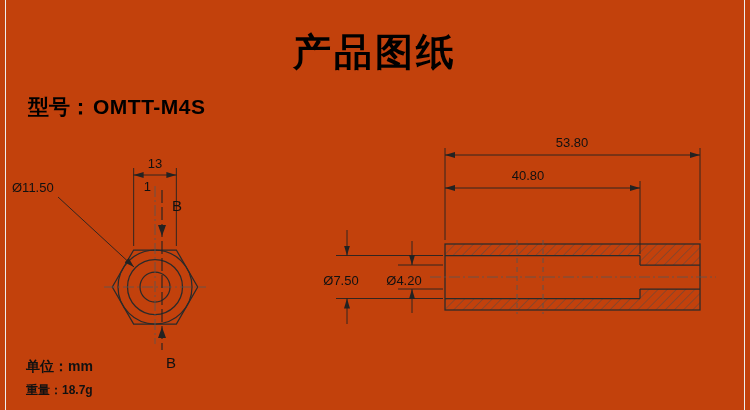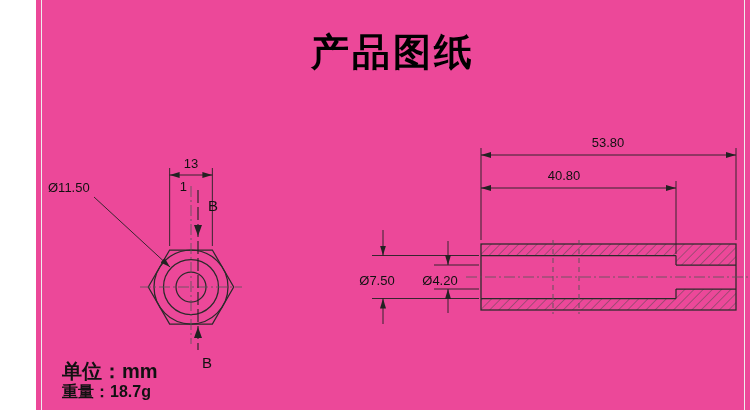--- a/index.html
+++ b/index.html
@@ -4,43 +4,43 @@
 <style>
   * { margin: 0; padding: 0; box-sizing: border-box; }
   html, body { width: 750px; height: 410px; }
   body {
     background: #ffffff;
     font-family: "Liberation Sans", sans-serif;
     position: relative;
     overflow: hidden;
     color: #111;
   }
-  .page { position: absolute; inset: 0; background: #ec4899; margin-left: 36px; }
+  .page { position: absolute; inset: 0; background: #c2410c; }
   .edge { position: absolute; top: 0; bottom: 0; width: 1px; background: #ededed; }
   .edge.left { left: 5px; }
   .edge.right { right: 5px; }
 
   .title {
     position: absolute; top: 27px; left: 0; width: 100%;
     text-align: center; font-size: 38px; font-weight: 700;
     letter-spacing: 3px; color: #000;
   }
   .model {
     position: absolute; top: 93px; left: 28px;
     font-size: 21px; font-weight: 700; color: #000;
   }
   .model .val { margin-left: 2px; letter-spacing: 0.5px; }
 
   .footer-unit {
     position: absolute; top: 358px; left: 26px;
-    font-size: 20px; font-weight: 700;
+    font-size: 14px; font-weight: 700;
   }
   .footer-weight {
     position: absolute; top: 382px; left: 26px;
-    font-size: 16px; font-weight: 700;
+    font-size: 12px; font-weight: 700;
   }
 
   .caption {
     position: absolute; top: 340px; left: 556px;
     color: #000; white-space: nowrap;
   }
   .caption .cn { font-size: 21px; font-weight: 700; }
   .caption .ref { font-size: 14px; font-weight: 600; margin-left: 6px; }
 
   svg.drawing { position: absolute; top: 0; left: 0; }
@@ -48,20 +48,23 @@
 </style>
 </head>
 <body>
 
 <div class="page">
   <div class="edge left"></div>
   <div class="edge right"></div>
 
   <div class="title">产品图纸</div>
 
+  <div class="model">
+    <span>型号：</span><span class="val">OMTT-M4S</span>
+  </div>
 
   <svg class="drawing" width="750" height="410" viewBox="0 0 750 410">
     <defs>
       <marker id="arw" markerUnits="userSpaceOnUse" markerWidth="11" markerHeight="10" refX="10" refY="5" orient="auto">
         <path d="M0,2 L10,5 L0,8 Z" fill="#222"></path>
       </marker>
       <pattern id="hatch" patternUnits="userSpaceOnUse" width="6.5" height="6.5" patternTransform="rotate(45)">
         <line x1="0" y1="0" x2="0" y2="6.5" stroke="#4a4a4a" stroke-width="0.9"></line>
       </pattern>
     </defs>

